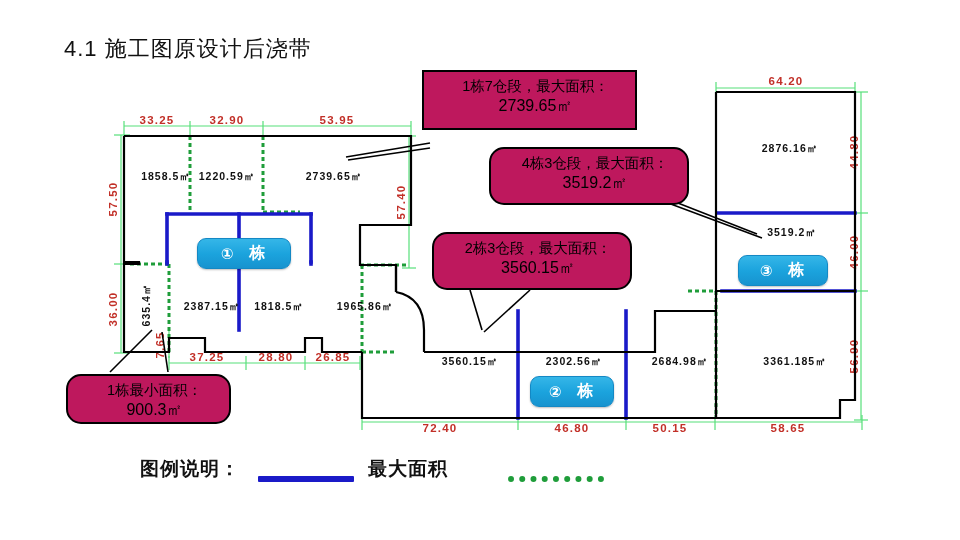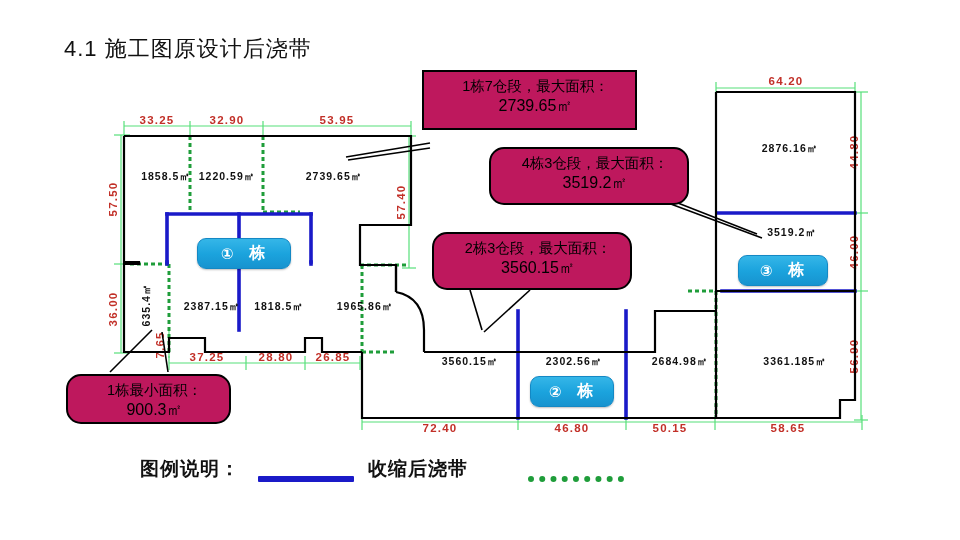--- a/index.html
+++ b/index.html
@@ -242,15 +242,15 @@
 </div>
 
 <div class="callout round" style="left:66px;top:374px;width:165px;height:50px;">
   <div>1栋最小面积：</div>
   <div class="l2">900.3㎡</div>
 </div>
 
 <div id="legend">
   <span class="lg-title">图例说明：</span>
   <span class="swatch-solid"></span>
-  <span class="lg-label">收缩后浇带</span>
+  <span class="lg-label">最大面积</span>
   <span class="swatch-dot"></span>
 </div>
 
 </body></html>

